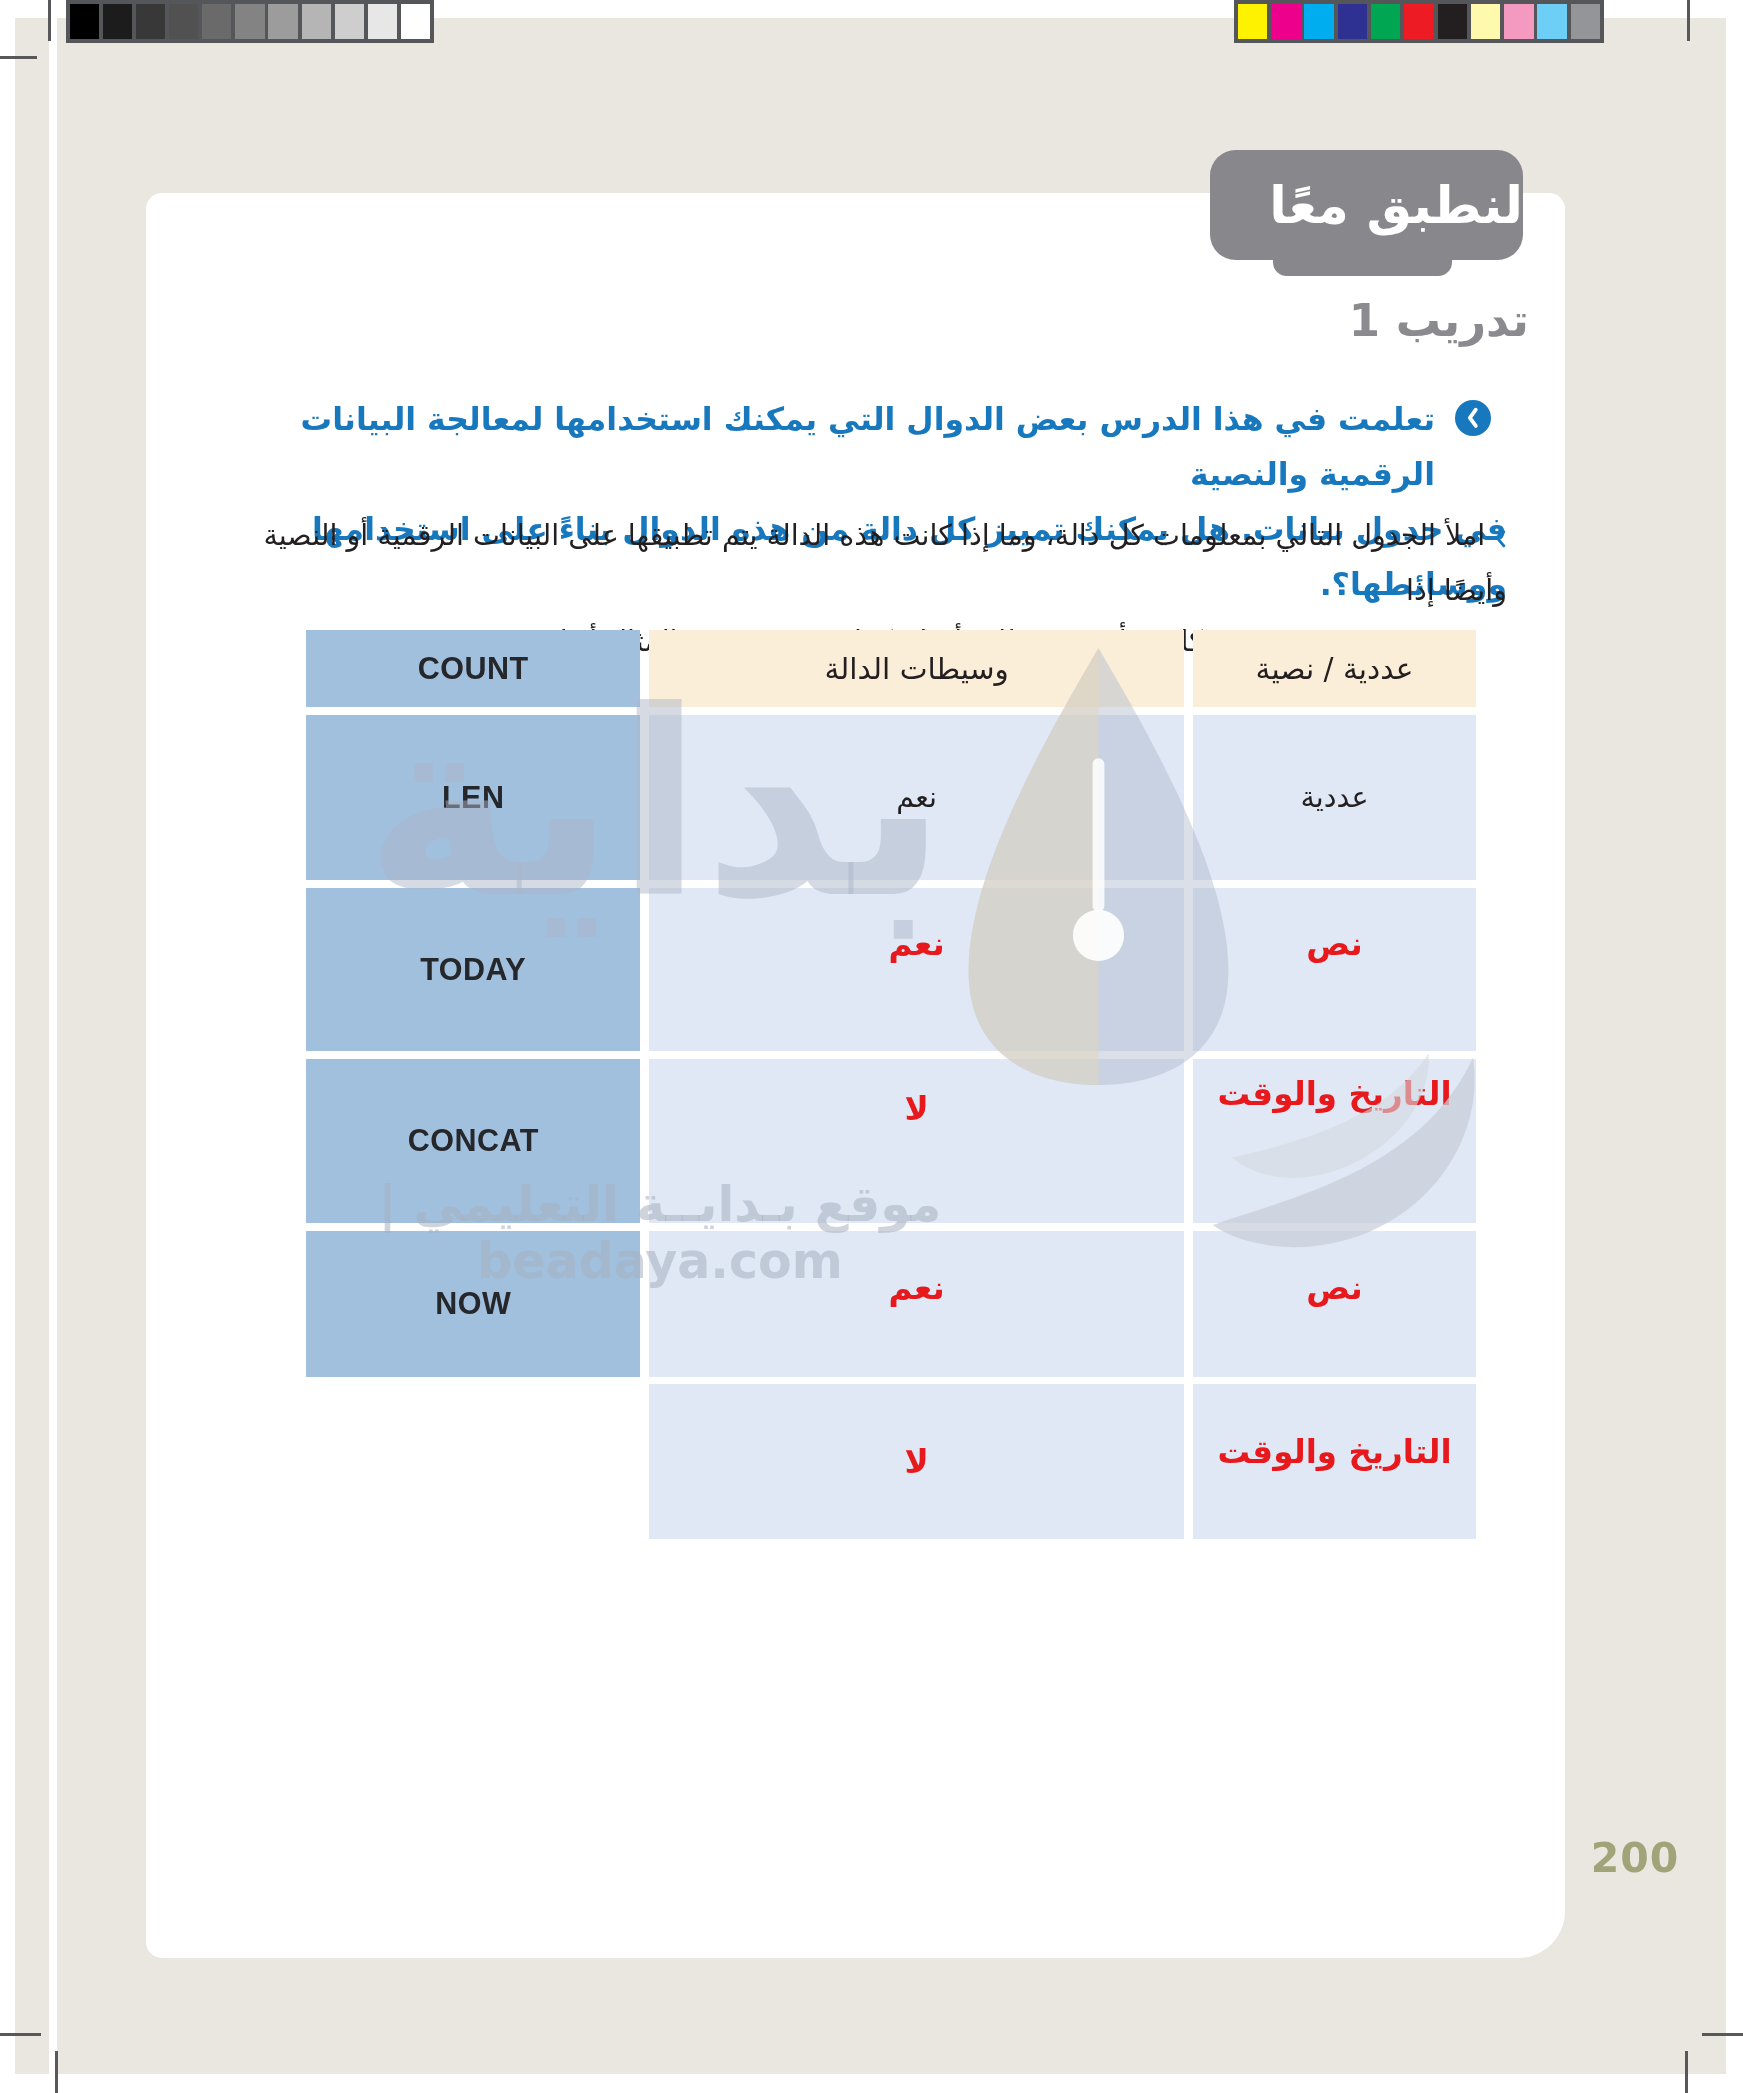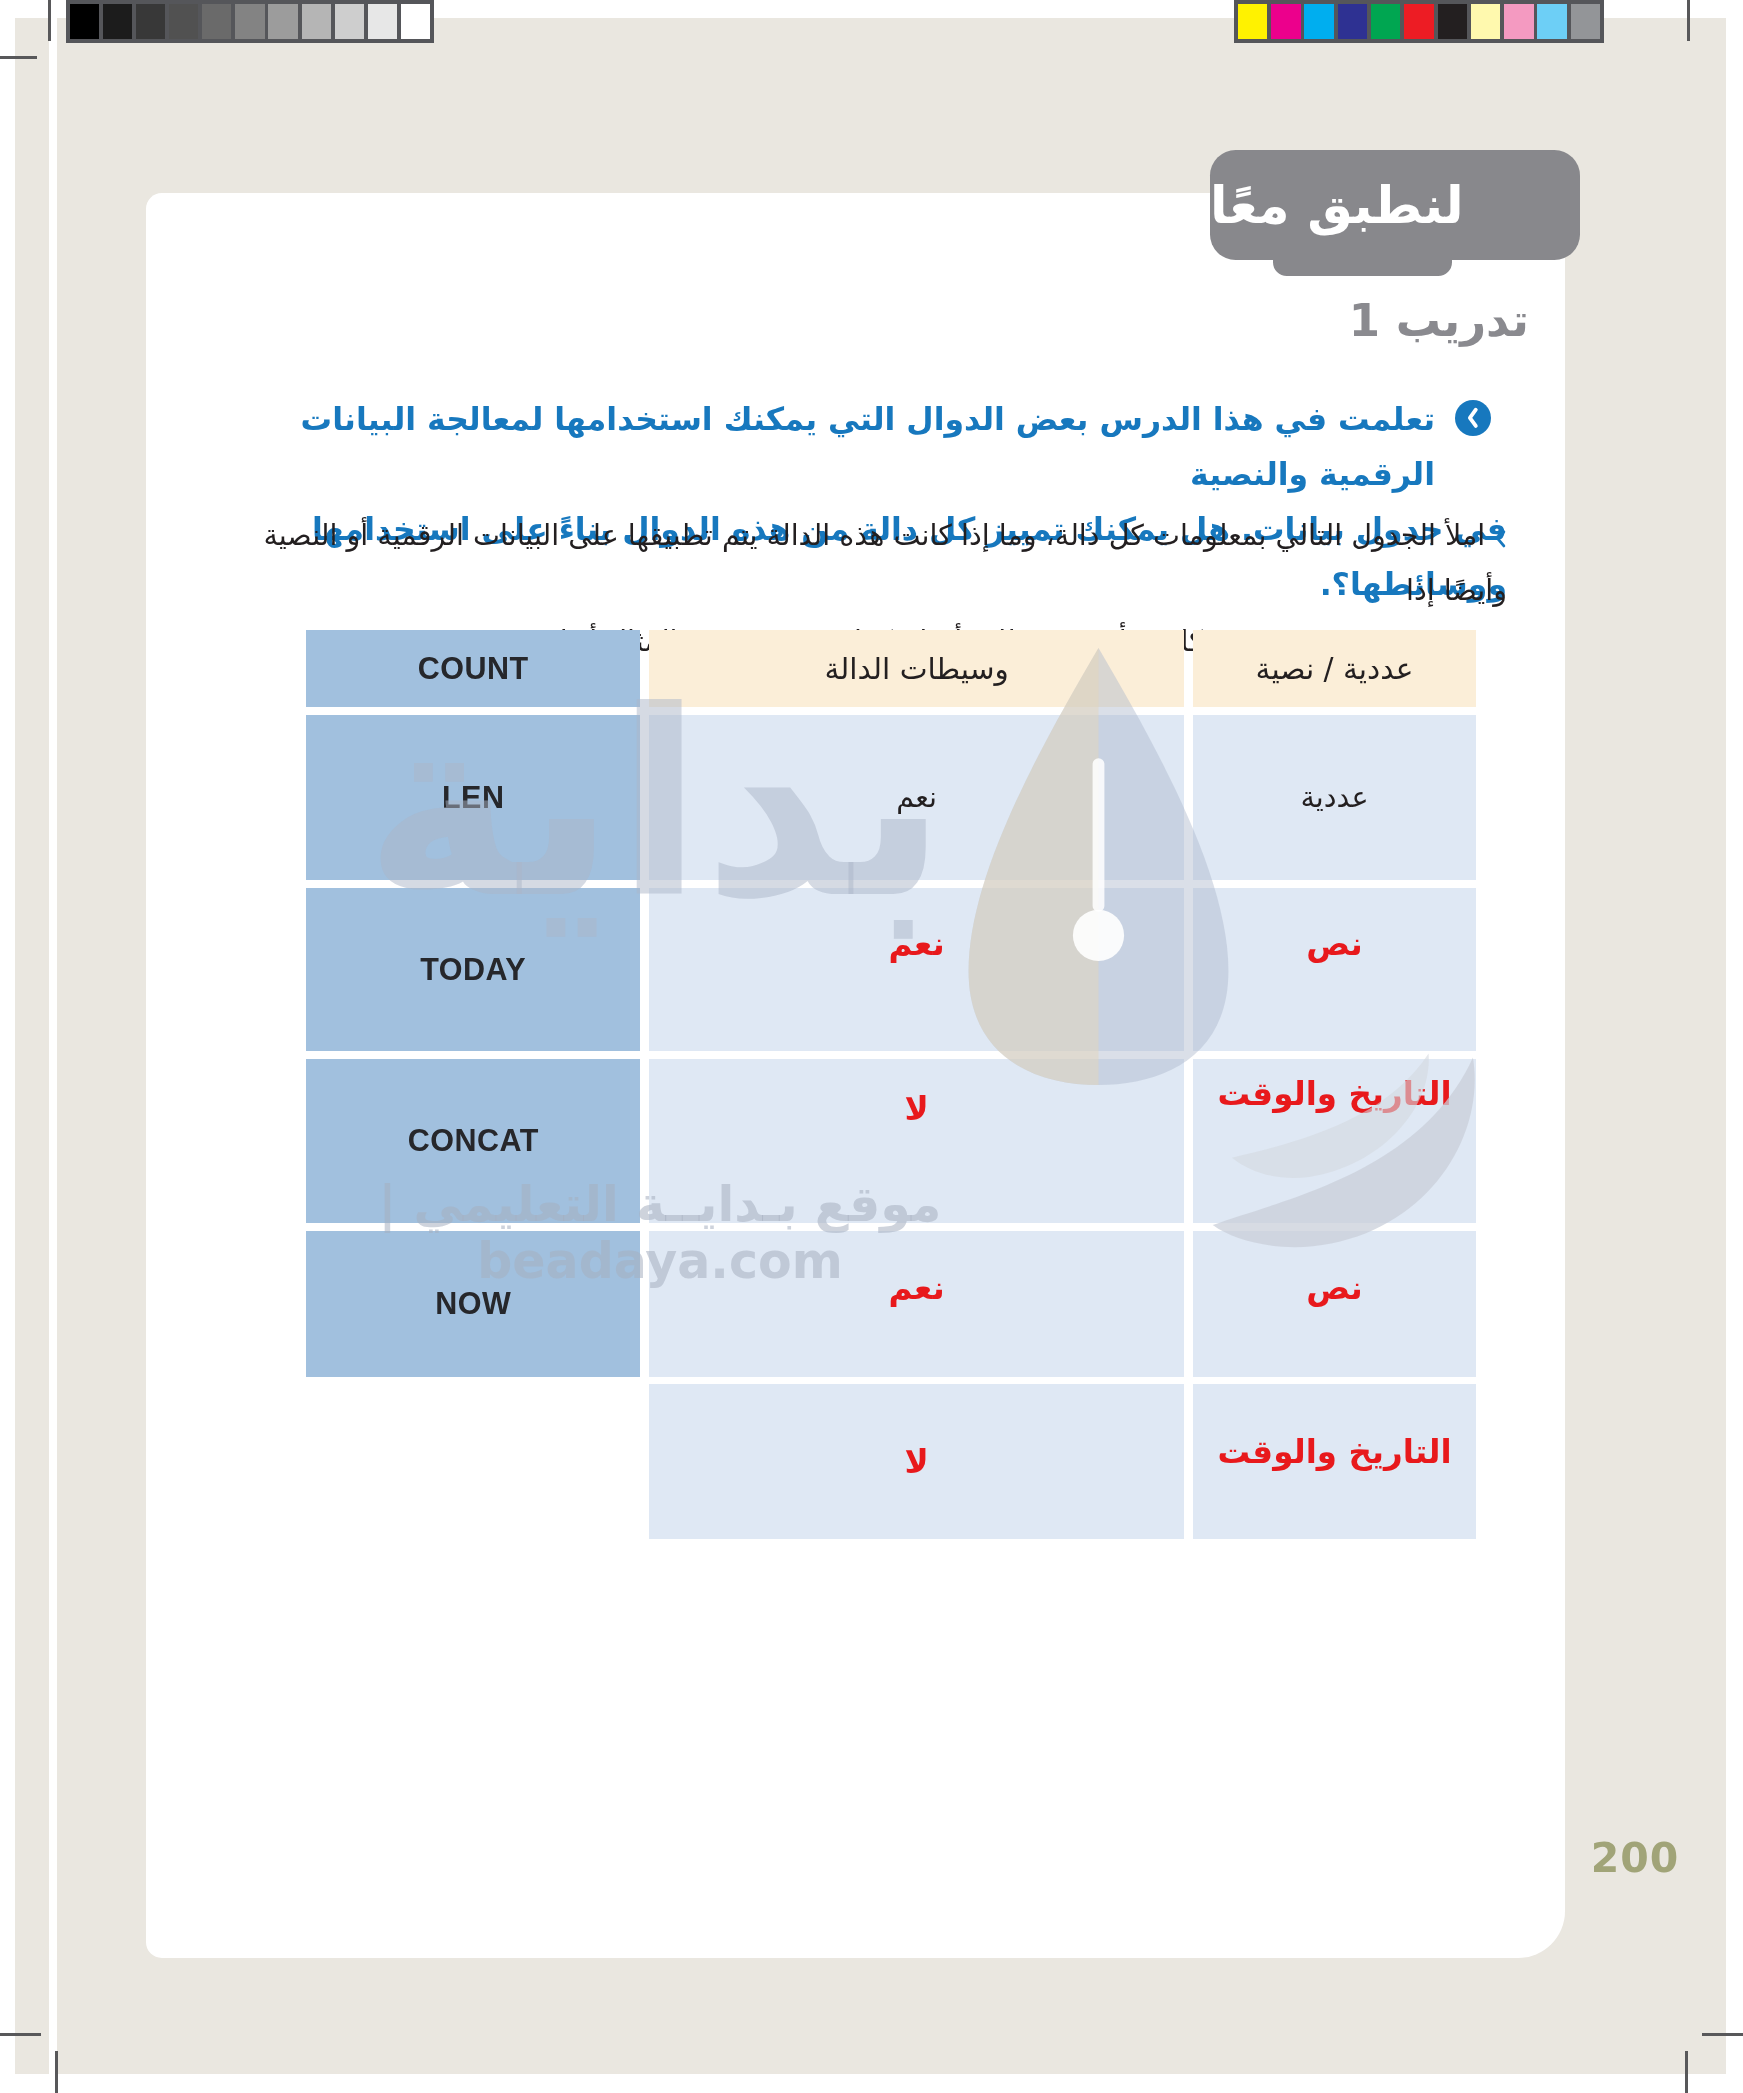--- a/index.html
+++ b/index.html
@@ -21,22 +21,22 @@
   .tm-br-h{left:1702px;top:2033px;width:41px;height:3px;}
   .tm-br-v{left:1685px;top:2051px;width:3px;height:42px;}
   
   .strip{top:0;height:43px;display:flex;gap:3.9px;padding:3.9px;background:#55565a;box-sizing:border-box;}
   #gray-strip{left:66px;width:368px;}
   #color-strip{left:1234px;width:370px;}
   .patch{flex:1;}
   
   .card{left:146px;top:193px;width:1419px;height:1765px;background:#ffffff;border-radius:15.8px 15.8px 47px 15.8px;}
   
-  .badge{left:1210px;top:150px;width:370px;height:110px;background:var(--badge-gray);
-    border-radius:25.6px;display:flex;align-items:center;justify-content:flex-end;
+  .badge{left:1210px;top:150px;width:313px;height:110px;background:var(--badge-gray);
+    border-radius:25.6px;display:flex;align-items:center;justify-content:flex-start;
     color:#ffffff;font-size:51px;font-weight:bold;z-index:6;direction:rtl;}
   .badge-tab{left:1273px;top:256px;width:179px;height:19.7px;background:var(--badge-gray);
     border-radius:0 0 13.8px 13.8px;z-index:5;}
   
   .exercise-title{left:1133px;top:294px;width:396px;text-align:right;direction:rtl;
     font-size:45px;font-weight:bold;color:#8a8a8f;}
   
   .blue-block{left:231px;top:392px;width:1276px;direction:rtl;text-align:right;
     color:var(--accent-blue);font-weight:bold;font-size:31.5px;line-height:55px;}
   .blue-block .l1{display:block;margin-right:72px;}

